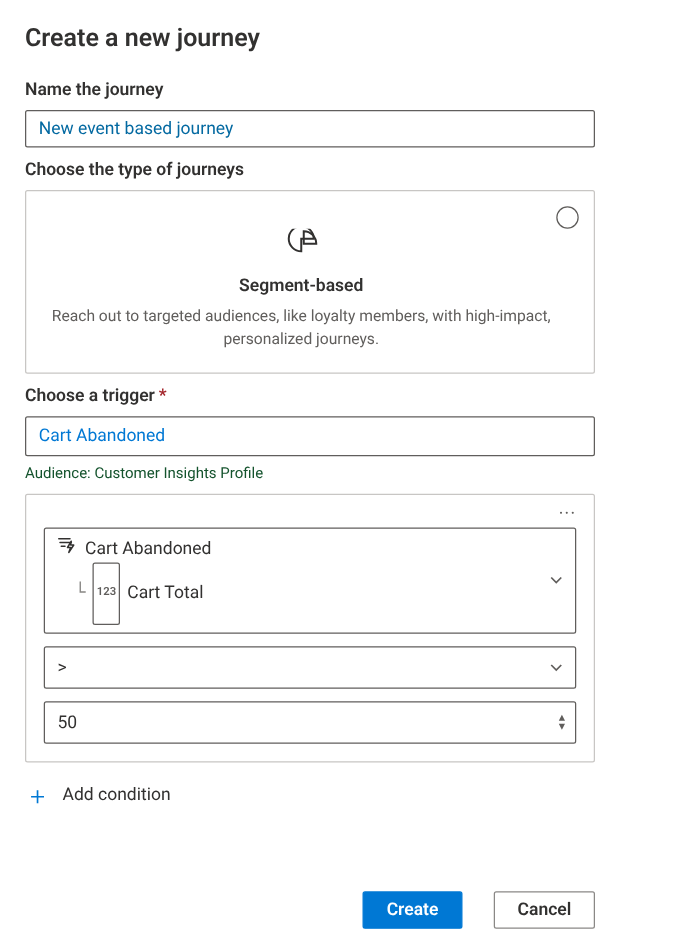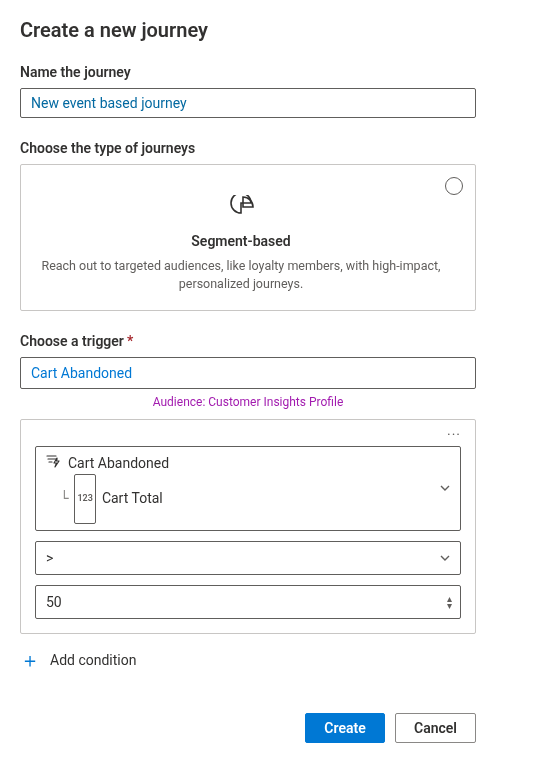--- a/index.html
+++ b/index.html
@@ -30,21 +30,21 @@
   .text-input {
     width: 100%;
     border: 1px solid #605e5c;
     padding: 6px 10px;
     font-size: 14px;
     font-family: inherit;
     color: #0369a1;
     border-radius: 2px;
     outline: none;
   }
-  .section { margin-bottom: 22px; }
+  .section { margin-bottom: 10px; }
   .cards {
     display: flex;
     gap: 12px;
   }
   .card {
     flex: 1;
     border: 1px solid #c8c6c4;
     border-radius: 2px;
     padding: 16px 18px 18px 4px;
     position: relative;
@@ -91,23 +91,23 @@
   .trigger-select {
     width: 100%;
     border: 1px solid #605e5c;
     padding: 7px 10px;
     font-size: 14px;
     color: #0078d4;
     border-radius: 2px;
     cursor: pointer;
   }
   .audience-line {
-    text-align: center;
+    text-align: left;
     font-size: 12px;
-    color: #a21caf;
+    color: #14532d;
     margin-top: 6px;
   }
   .condition-panel {
     border: 1px solid #c8c6c4;
     border-radius: 2px;
     margin-top: 10px;
     padding: 8px 14px 14px 14px;
     background: #fff;
   }
   .panel-menu {
@@ -167,21 +167,21 @@
     font-weight: 300;
     color: #0078d4;
     font-size: 20px;
     line-height: 16px;
   }
   .footer {
     position: absolute;
     right: 20px;
     bottom: 18px;
     display: flex;
-    gap: 10px;
+    gap: 25px;
   }
   .btn {
     min-width: 80px;
     padding: 6px 18px;
     font-size: 14px;
     font-weight: 600;
     border-radius: 2px;
     cursor: pointer;
     font-family: inherit;
   }

